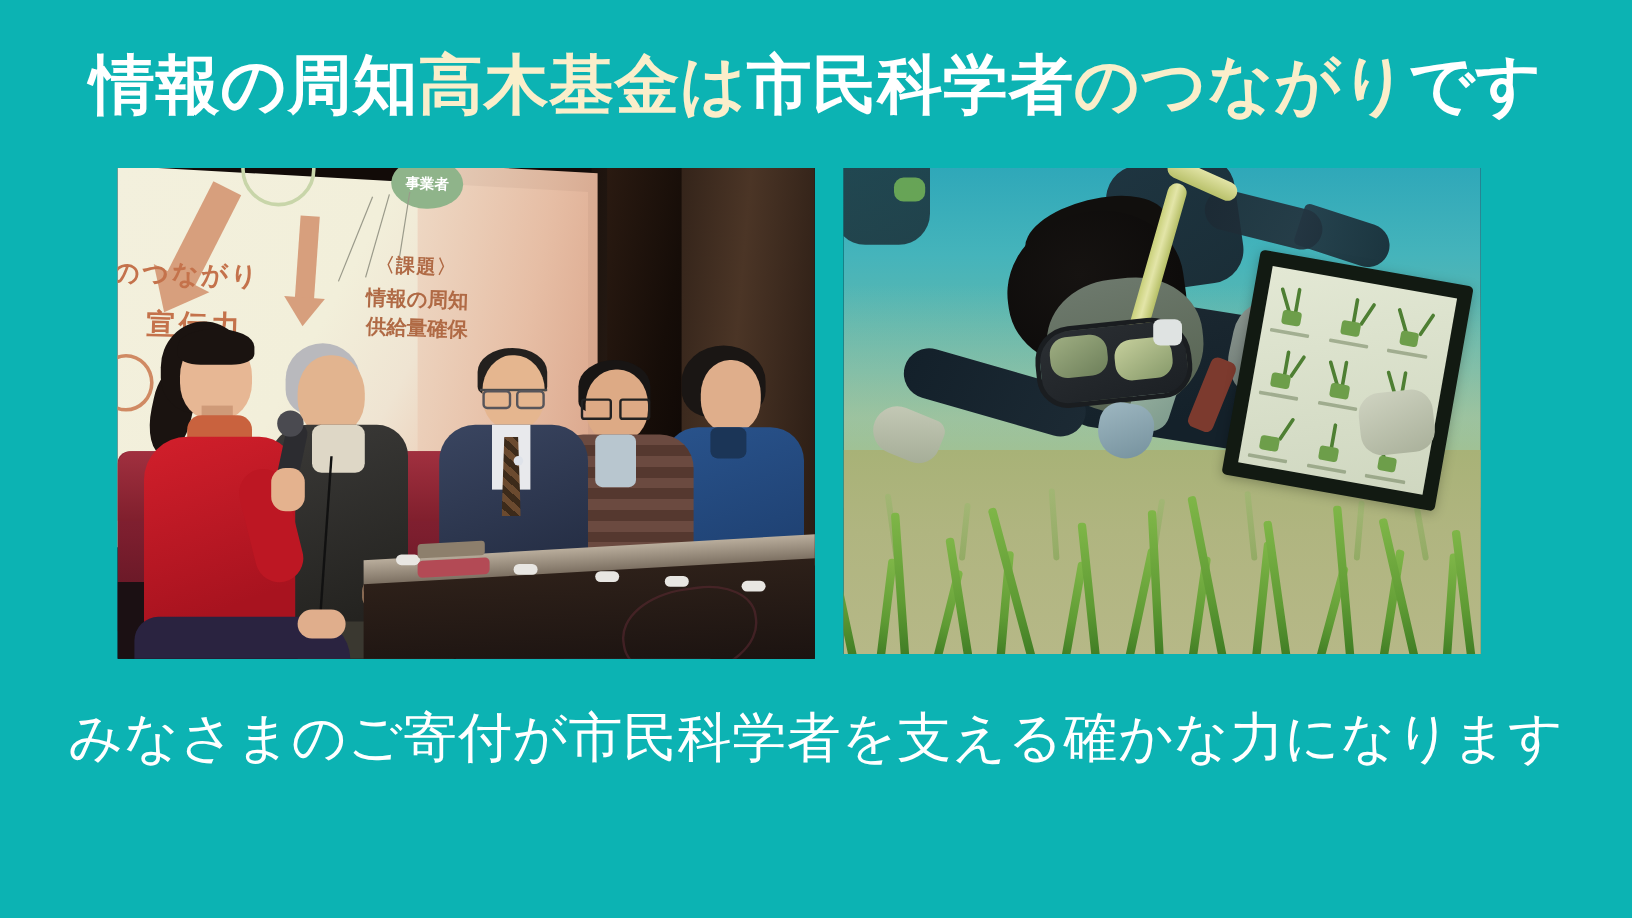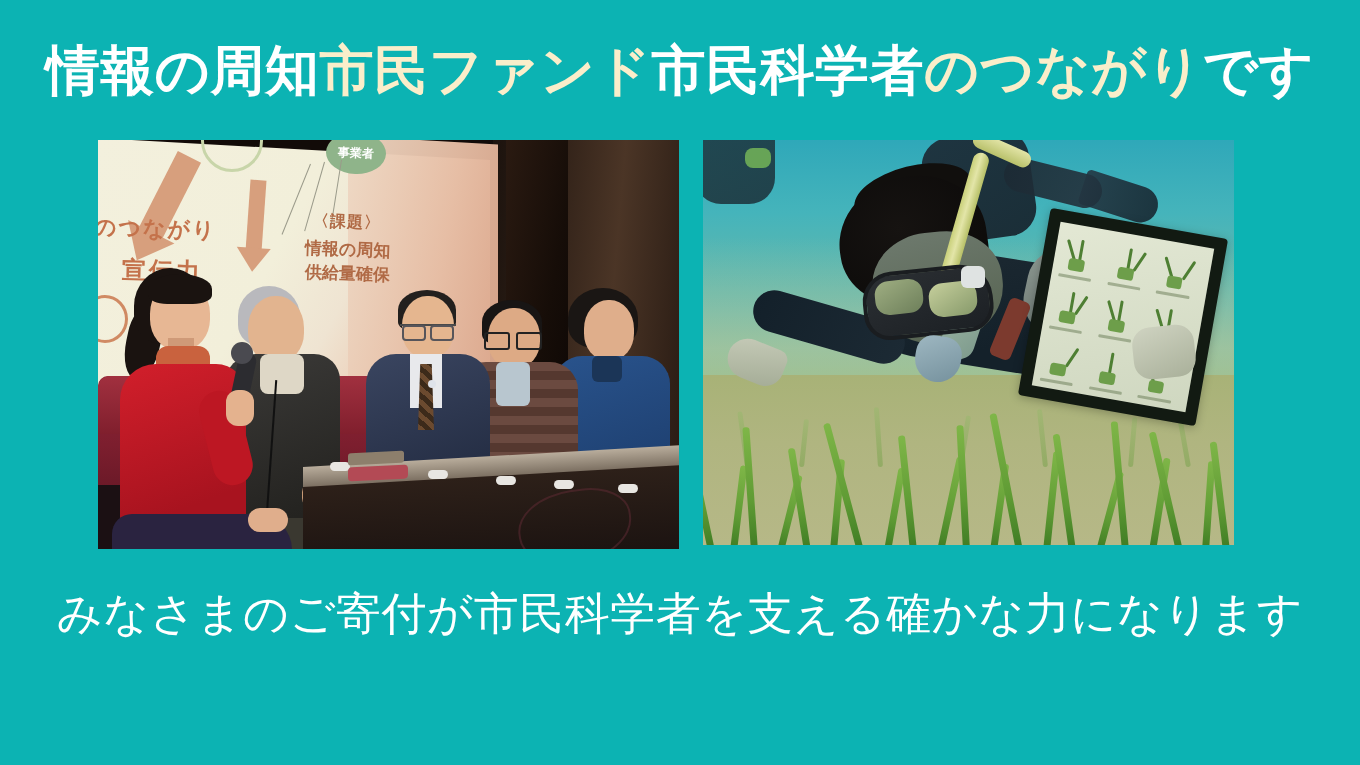--- a/index.html
+++ b/index.html
@@ -242,29 +242,29 @@
     background:linear-gradient(90deg,#233541 0%,#16242e 100%);border-radius:6px 24px 24px 6px;transform:rotate(18deg);opacity:.88;}
   #dv3-body{position:absolute;left:-8px;top:-8px;width:80px;height:72px;
     background:linear-gradient(160deg,#1e3038 0%,#18262f 100%);border-radius:0 0 26px 26px;opacity:.8;}
   #dv3-fin{position:absolute;left:42px;top:8px;width:26px;height:20px;background:#7fc45a;border-radius:8px;opacity:.75;}
 
   
   .message{
     position:absolute;left:0;top:588px;width:1360px;text-align:center;color:#FFFFFF;
     font-size:45px;line-height:53px;font-weight:400;letter-spacing:0.5px;white-space:nowrap;
   }
-  .message .ln{display:block;font-family:Liberation Serif, serif;}
+  .message .ln{display:block;}
 </style>
 </head>
 <body>
 
 <div class="slide">
 
   <div class="headline">
-    <span class="hl-w">情報の周知</span><span class="hl-c">市民ファンド</span><span class="hl-w">市民科学者</span><span class="hl-c">のつながり</span><span class="hl-w">です</span>
+    <span class="hl-w">情報の周知</span><span class="hl-c">高木基金は</span><span class="hl-w">市民科学者</span><span class="hl-c">のつながり</span><span class="hl-w">です</span>
   </div>
 
   <div class="photo" id="photo-panel">
     <div class="pl-stage">
       <div class="pl-wall-r"></div>
       <div class="pl-pillar"></div>
       <div class="pl-screen"></div>
       <div class="pl-screen2"></div>
 
       <div class="sl-circ sl-c1"></div>

